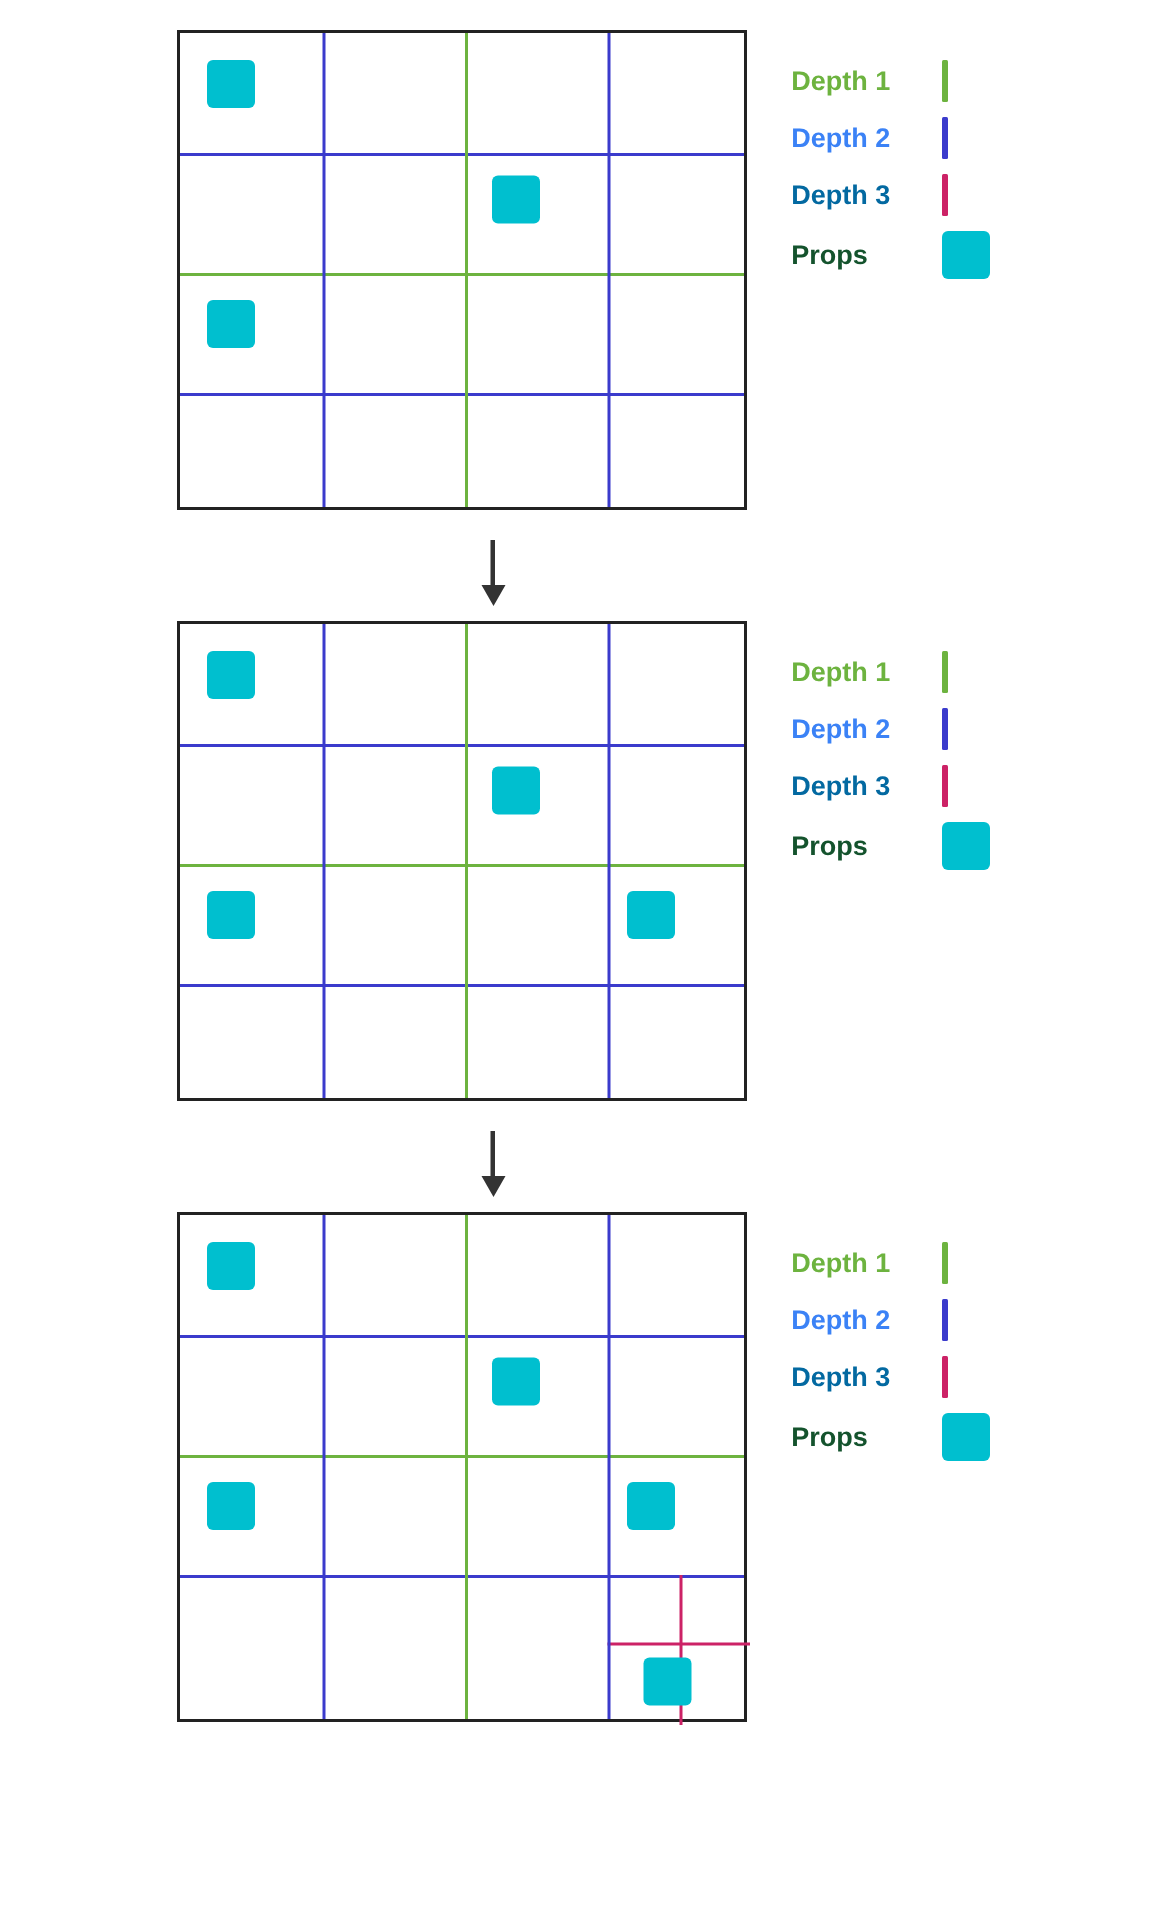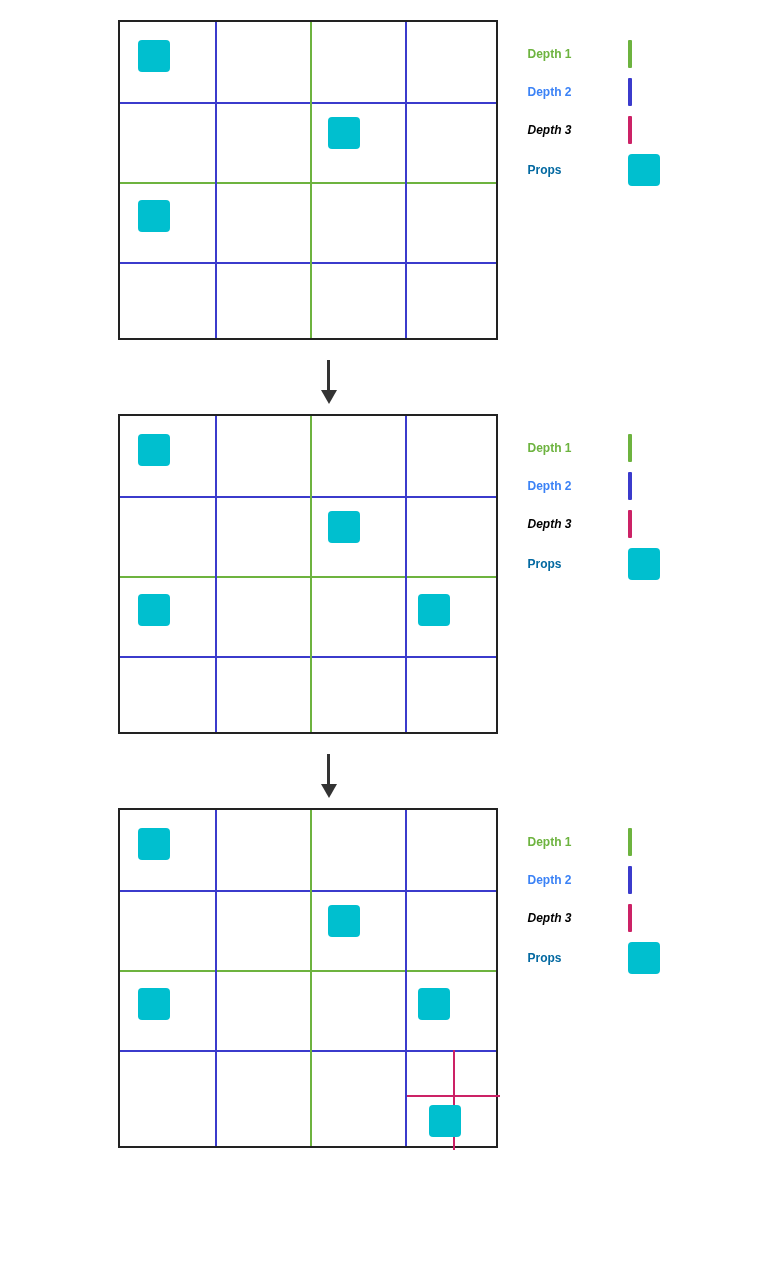--- a/index.html
+++ b/index.html
@@ -61,21 +61,21 @@
       padding-top: 20px;
     }
 
     .legend-item {
       display: flex;
       align-items: center;
       gap: 10px;
     }
 
     .legend-label {
-      font-size: 12px;
+      font-size: 18px;
       font-weight: bold;
       width: 90px;
     }
 
     .legend-line {
       width: 4px;
       height: 28px;
       border-radius: 1px;
     }
 
@@ -110,22 +110,22 @@
       width: 0;
       height: 0;
       border-left: 8px solid transparent;
       border-right: 8px solid transparent;
       border-top: 14px solid #333;
     }
 
     
     .color-d1 { color: #6db33f; }
     .color-d2 { color: #3b82f6; }
-    .color-d3 { color: #000000; font-style: italic; }
-    .color-props { color: #0369a1; }
+    .color-d3 { color: #0369a1; }
+    .color-props { color: #14532d; }
 
     .line-d1 { background: #6db33f; }
     .line-d2 { background: #3b3bcc; }
     .line-d3 { background: #cc2266; }
   </style>
 </head>
 <body>
 
 <div class="section">
   <div class="grid-container">

